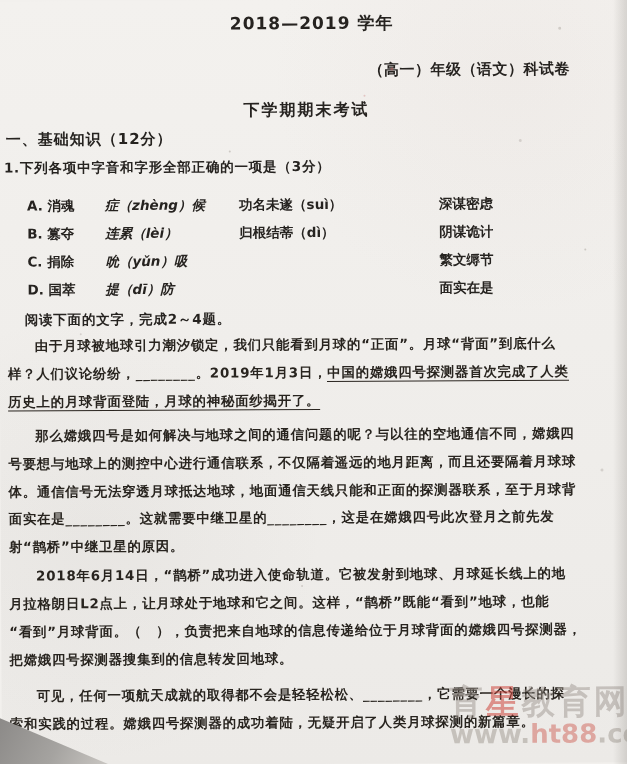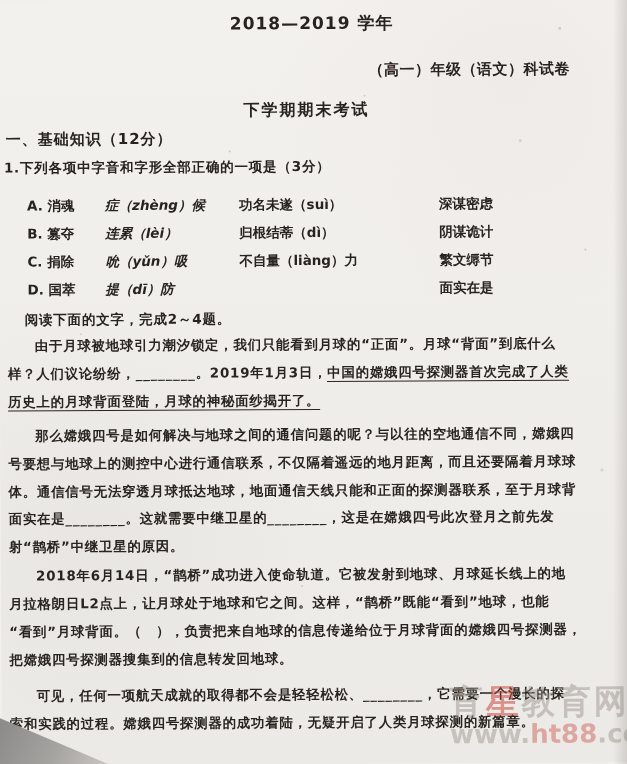--- a/index.html
+++ b/index.html
@@ -84,21 +84,20 @@
   </div>
   <div class="opt-row" style="top:224px;">
     <span class="opt-label">B. 篡夺</span>
     <span class="opt-pinyin">连累（lèi）</span>
     <span class="opt-phrase">归根结蒂（dì）</span>
     <span class="opt-idiom">阴谋诡计</span>
   </div>
   <div class="opt-row" style="top:252px;">
     <span class="opt-label">C. 捐除</span>
     <span class="opt-pinyin">吮（yǔn）吸</span>
-    <span class="opt-phrase">不自量（liàng）力</span>
     <span class="opt-idiom">繁文缛节</span>
   </div>
   <div class="opt-row" style="top:280px;">
     <span class="opt-label">D. 国萃</span>
     <span class="opt-pinyin">提（dī）防</span>
     <span class="opt-idiom">面实在是</span>
   </div>
 
   <div class="reading-intro">阅读下面的文字，完成2～4题。</div>
 

